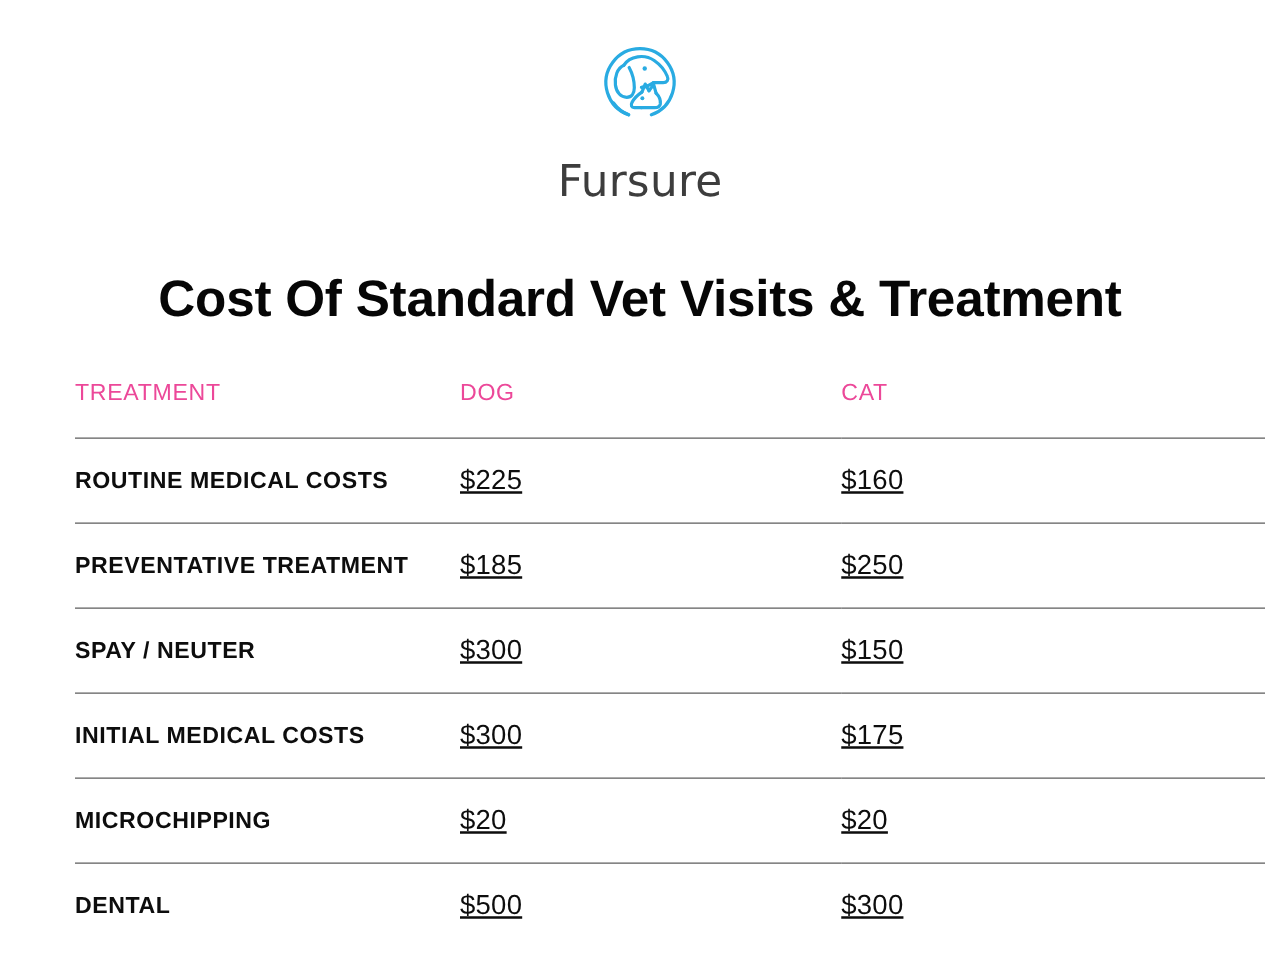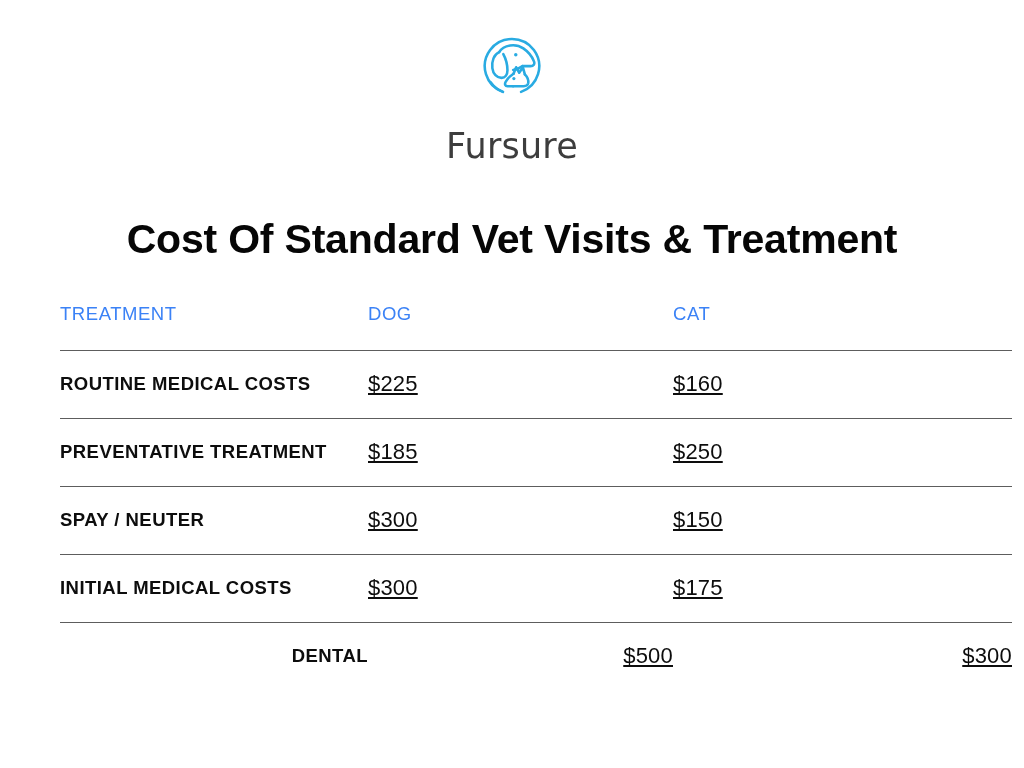--- a/index.html
+++ b/index.html
@@ -67,34 +67,34 @@
   .cost-table col.c-treatment { width: 308px; }
   .cost-table col.c-dog       { width: 305px; }
   .cost-table col.c-cat       { width: 339px; }
 
   .cost-table th {
     text-align: left;
     vertical-align: middle;
     font-size: 18.5px;
     font-weight: 500;
     letter-spacing: 0.55px;
-    color: #3b82f6;
+    color: #ec4899;
     padding: 0 0 24px 0;
     border-bottom: 1.6px solid #5d5d5d;
     height: 48px;
   }
 
   .cost-table td {
     vertical-align: middle;
     border-bottom: 1.6px solid #5d5d5d;
     padding: 14px 0 14px 0;
     height: 68px;
   }
 
-  .cost-table tr.last-row td { border-bottom: none; text-align: right; }
+  .cost-table tr.last-row td { border-bottom: none; }
 
   .cell-treatment {
     font-size: 18.5px;
     font-weight: bold;
     letter-spacing: 0.45px;
     line-height: 1.42;
     color: #0d0d0d;
     padding-right: 26px;
   }
 
@@ -166,19 +166,24 @@
     <tr>
       <td class="cell-treatment">SPAY / NEUTER</td>
       <td class="cell-price">$300</td>
       <td class="cell-price">$150</td>
     </tr>
     <tr>
       <td class="cell-treatment">INITIAL MEDICAL COSTS</td>
       <td class="cell-price">$300</td>
       <td class="cell-price">$175</td>
     </tr>
+    <tr>
+      <td class="cell-treatment">MICROCHIPPING</td>
+      <td class="cell-price">$20</td>
+      <td class="cell-price">$20</td>
+    </tr>
     <tr class="last-row">
       <td class="cell-treatment">DENTAL</td>
       <td class="cell-price">$500</td>
       <td class="cell-price">$300</td>
     </tr>
   </tbody>
 </table>
 
 </body></html>

